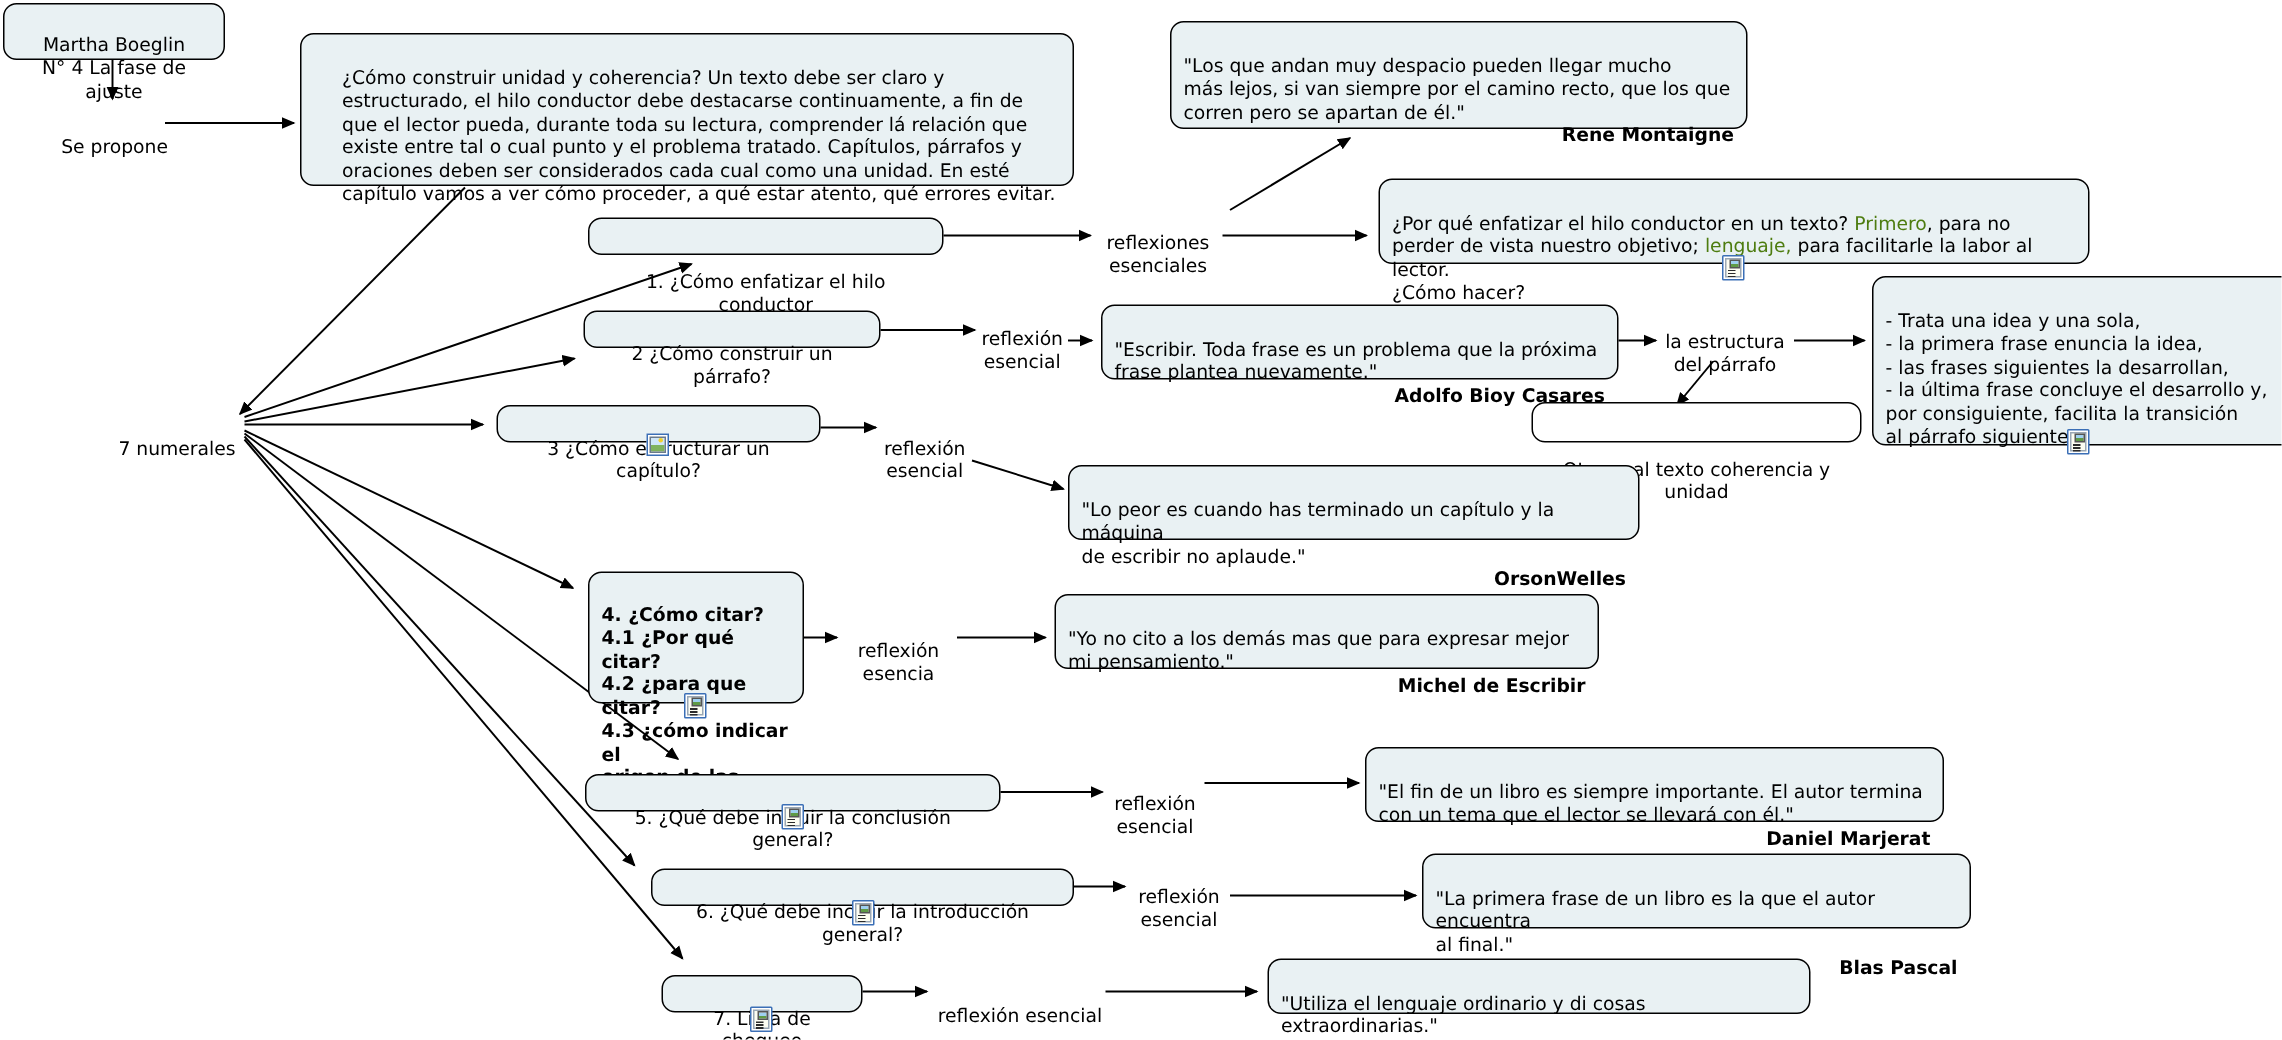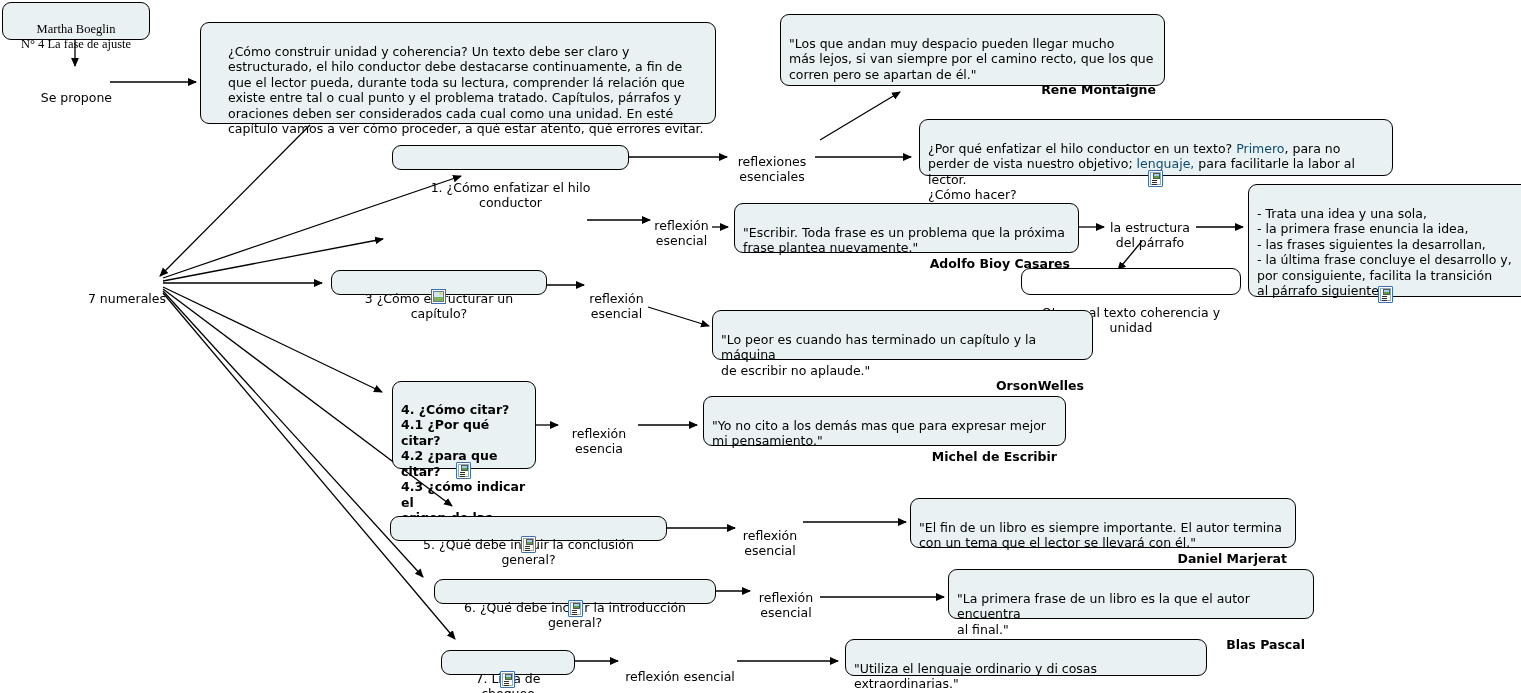--- a/index.html
+++ b/index.html
@@ -20,21 +20,21 @@
     white-space:pre-line;
   }
   .node.white{background:#ffffff;}
   .node.center{text-align:center;}
   .label{
     position:absolute;font-size:12.5px;line-height:15.5px;
     background:transparent;white-space:pre-line;text-align:center;
   }
   .label.left{text-align:right;}
   .author{display:block;text-align:right;font-weight:bold;}
-  .red{color:#0c4a6e;}
+  .red{color:#4d7c0f;}
 
   
   .doc-icon{
     position:absolute;width:15px;height:17px;
     border:1px solid #3b6fb6;background:#ffffff;
     box-sizing:border-box;border-radius:1px;
     padding:1px;
   }
   .doc-icon .sheet{
     width:100%;height:100%;background:#fdfdf2;
@@ -127,41 +127,44 @@
       <path d="M716,591 L750,591"></path>
 
       <path d="M820,597 L944,597"></path>
 
       <path d="M575,661 L618,661"></path>
 
       <path d="M737,661 L838,661"></path>
     </g>
   </svg>
 
-  <div class="node center" style="left:2px;top:2px;width:148px;height:38px;padding-top:3px;font-family:Liberation Serif, serif;">
+  <div class="node center" style="left:2px;top:2px;width:148px;height:38px;padding-top:3px;">
     <span>Martha Boeglin
 N° 4 La fase de ajuste</span>
   </div>
 
   <div class="label left" style="left:36px;top:74px;width:76px;">
     <span>Se propone</span>
   </div>
 
   <div class="node" style="left:200px;top:22px;width:516px;height:102px;padding-left:27px;">
     <span style="white-space:normal;">¿Cómo construir unidad y coherencia? Un texto debe ser claro y estructurado, el hilo conductor debe destacarse continuamente, a fin de que el lector pueda, durante toda su lectura, comprender lá relación que existe entre tal o cual punto y el problema tratado. Capítulos, párrafos y oraciones deben ser considerados cada cual como una unidad. En esté capítulo vamos a ver cómo proceder, a qué estar atento, qué errores evitar.</span>
   </div>
 
-  <div class="label left" style="left:70px;top:275px;width:96px;text-align:right;">
+  <div class="label left" style="left:70px;top:275px;width:96px;text-align:center;">
     <span>7 numerales</span>
   </div>
 
   <div class="node center" style="left:392px;top:145px;width:237px;height:24px;padding-top:18px;">
     <span>1. ¿Cómo enfatizar el hilo conductor</span>
   </div>
 
+  <div class="node center" style="left:389px;top:207px;width:198px;height:25px;padding-top:4px;">
+    <span>2 ¿Cómo construir un párrafo?</span>
+  </div>
 
   <div class="node center" style="left:331px;top:270px;width:216px;height:25px;padding-top:4px;">
     <span>3 ¿Cómo estructurar un capítulo?</span>
   </div>
   <div class="pic-icon" style="left:431px;top:289px;">
     <div class="img">
         <div class="sun"></div>
       </div>
   </div>
 

